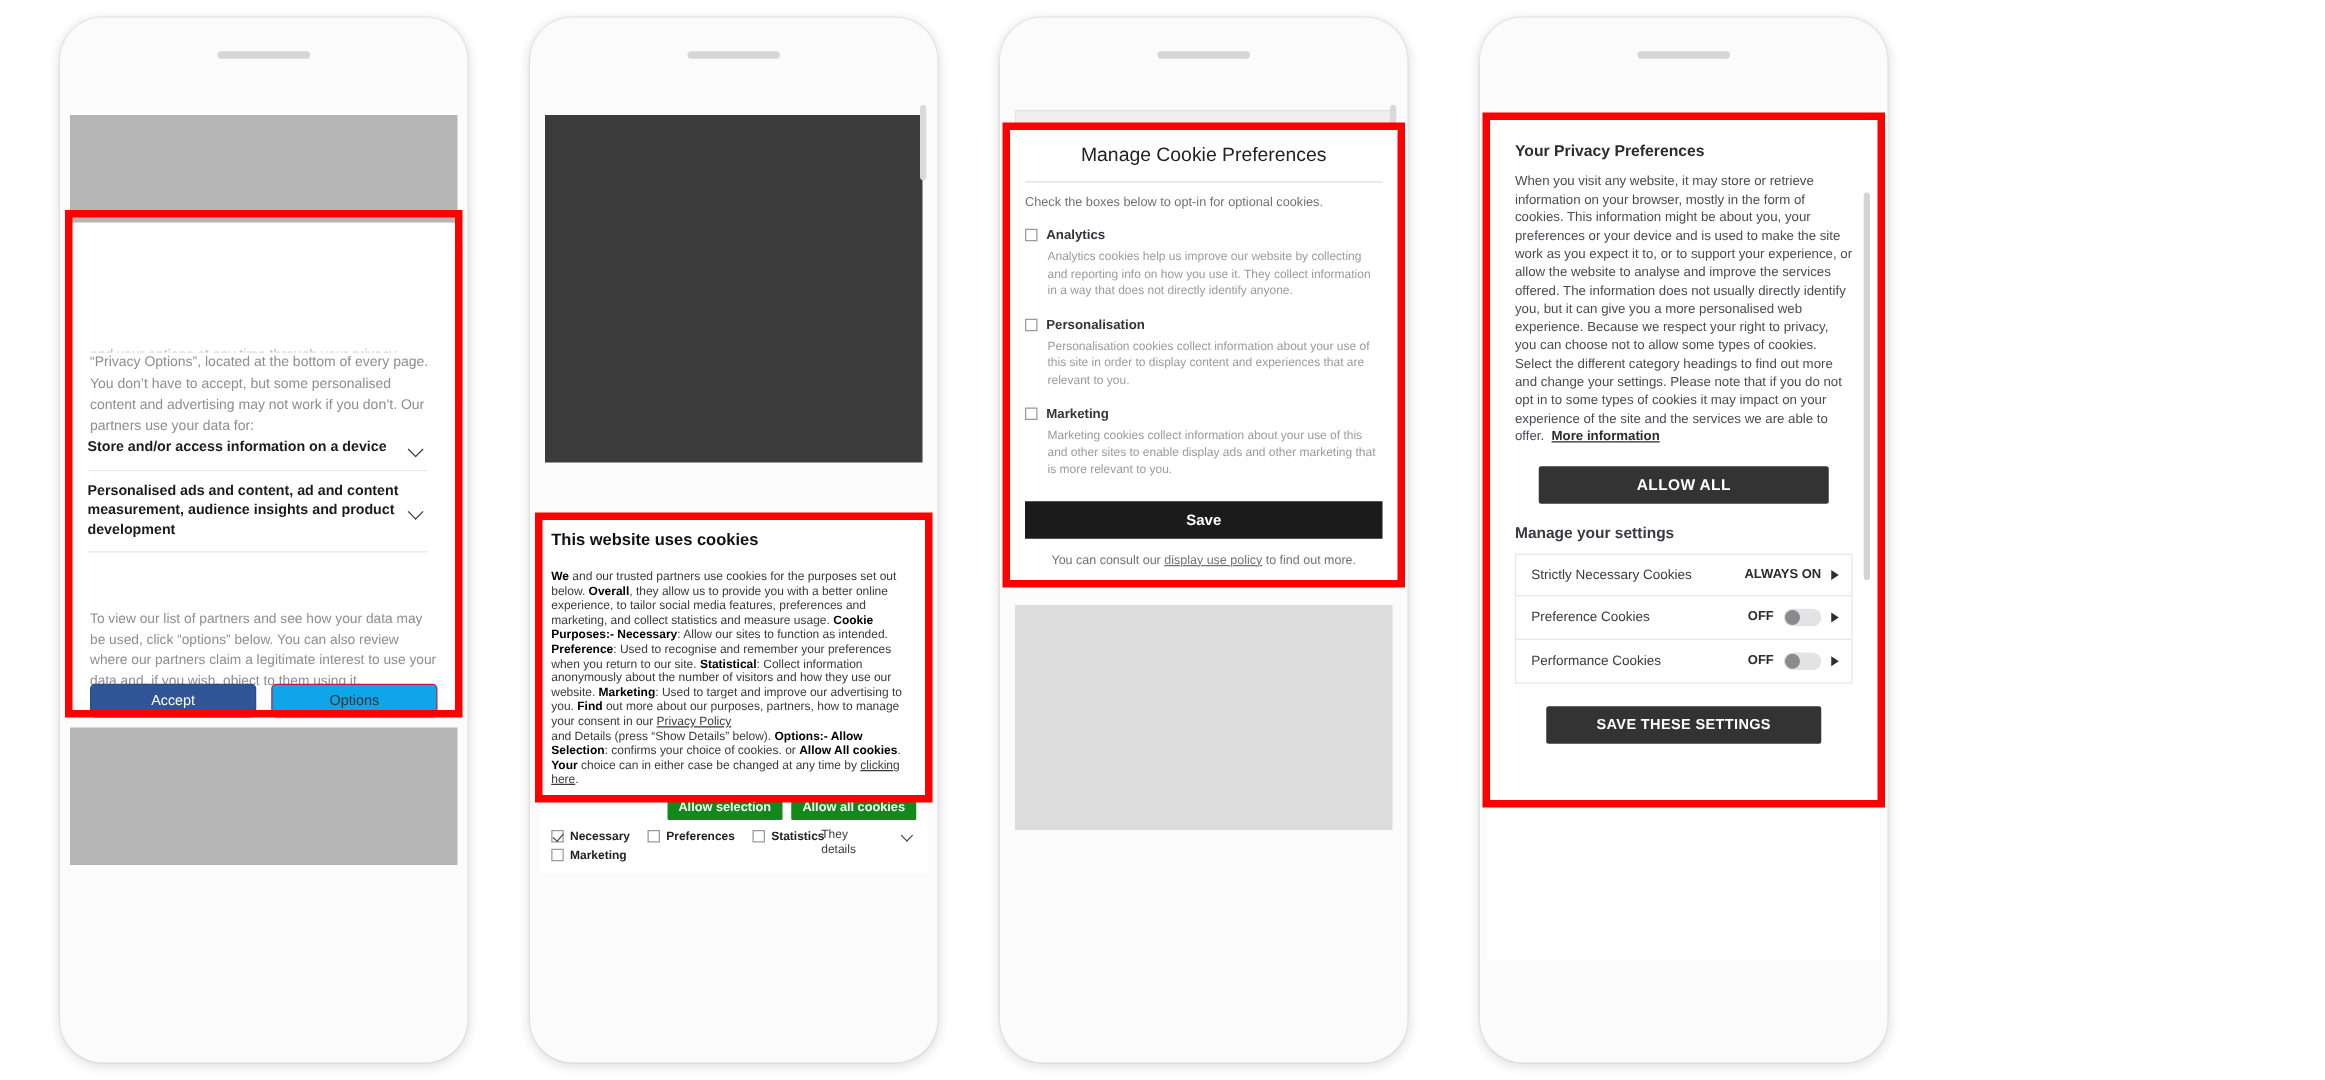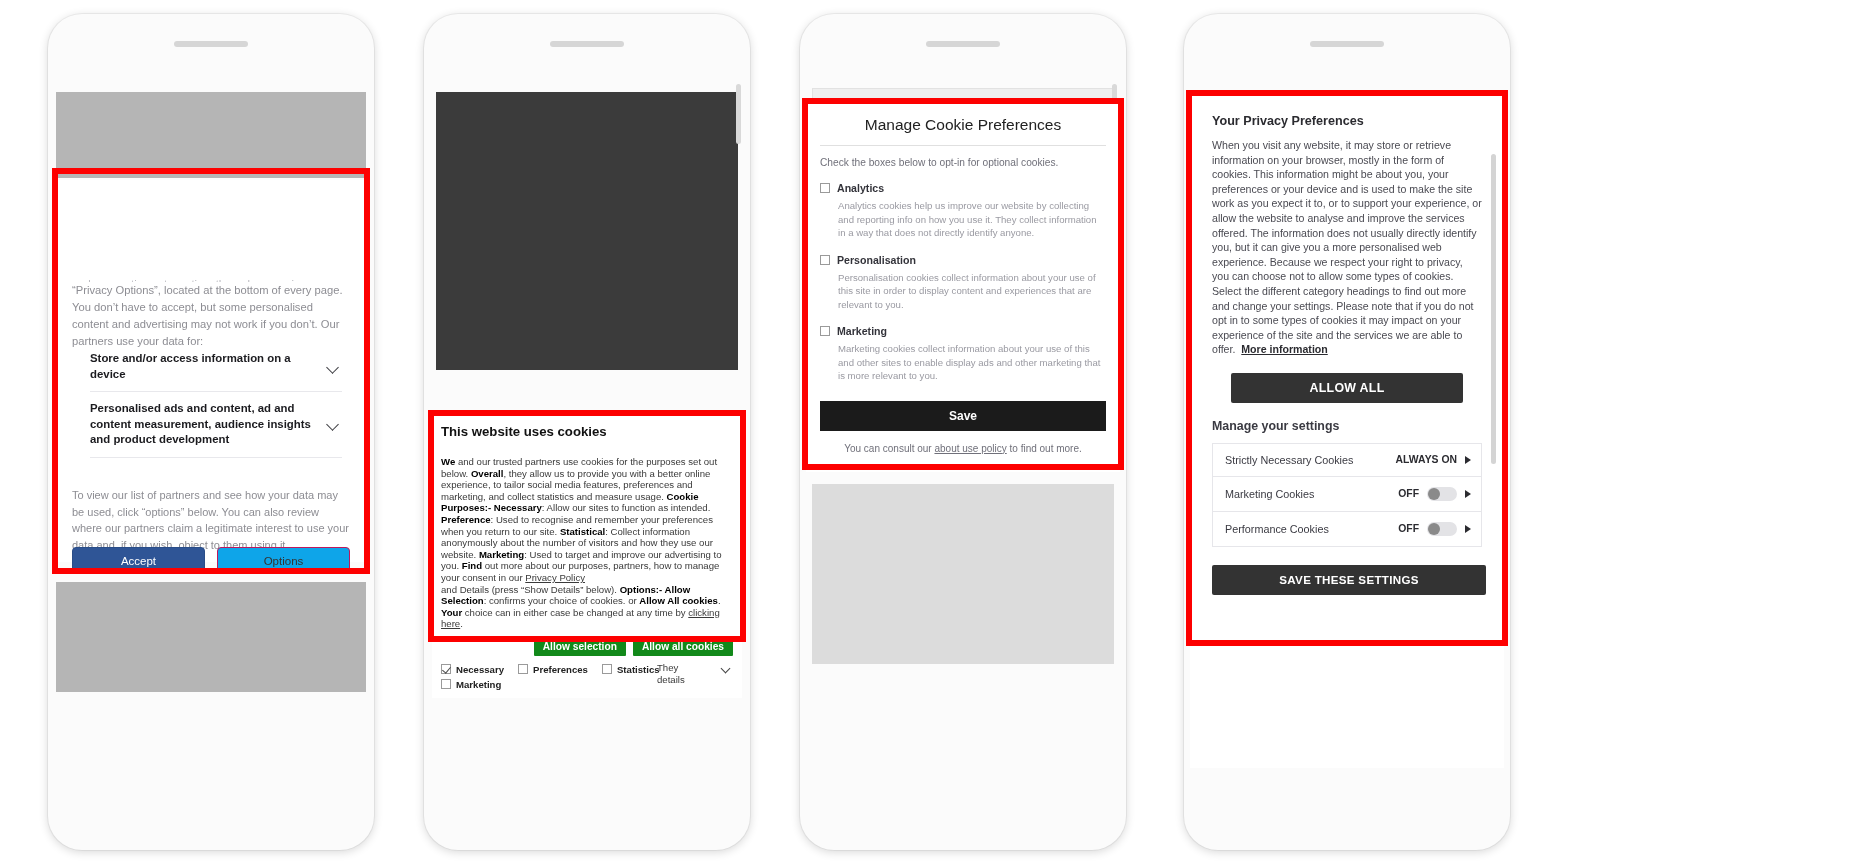--- a/index.html
+++ b/index.html
@@ -47,21 +47,21 @@
     position: absolute; left: 8px; top: 106px; width: 310px; height: 382px;
     background: #ffffff; z-index: 20;
   }
   .p1-body {
     position: absolute; left: 16px; right: 14px; top: 96px;
     font-size: 11.2px; line-height: 17px; color: #8d8d93;
   }
   .p1-body .clipped {
     display: block; height: 6px; overflow: hidden; color: #b9b9bf;
   }
-  .p1-rows { position: absolute; left: 14px; right: 24px; top: 162px; margin-left: 20px; }
+  .p1-rows { position: absolute; left: 14px; right: 24px; top: 162px; }
   .p1-row {
     display: flex; align-items: center; justify-content: space-between;
     border-bottom: 1px solid #e8e8ec; padding: 9px 2px 9px 0;
   }
   .p1-row-label {
     font-size: 11.4px; font-weight: bold; color: #1b1b1f; line-height: 15.5px;
     max-width: 250px;
   }
   .chev {
     width: 14px; height: 14px; flex: 0 0 14px; position: relative;
@@ -168,21 +168,21 @@
     padding: 10px 10px 10px 12px; border-bottom: 1px solid #e6e6ea;
   }
   .p4-item:last-child { border-bottom: none; }
   .p4-item-name { font-size: 10.8px; font-weight: normal; color: #3a3a42; }
   .p4-right { display: flex; align-items: center; gap: 8px; }
   .p4-state { font-size: 10.4px; font-weight: bold; color: #2b2b30; }
   .toggle { width: 30px; height: 14px; border-radius: 8px; background: #e3e3e6; position: relative; }
   .toggle .knob { position: absolute; left: 1px; top: 1px; width: 12px; height: 12px; border-radius: 50%; background: #8a8a8a; }
   .tri { width: 0; height: 0; border-left: 6px solid #2b2b30; border-top: 4px solid transparent; border-bottom: 4px solid transparent; }
   .p4-savebtn {
-    margin: 18px auto 0 auto; width: 274px; height: 30px; background: #333333; color: #fff;
+    margin: 18px auto 0 auto; width: 220px; height: 30px; background: #333333; color: #fff;
     font-size: 11.6px; font-weight: bold; letter-spacing: .3px;
     display: flex; align-items: center; justify-content: center; border-radius: 2px;
   }
 </style>
 </head>
 <body>
 
 <div class="stage">
 
   <div class="phone" id="phone1">
@@ -295,21 +295,21 @@
           <div class="p3-grp-head">
             <span class="cbox"></span>
             <span class="p3-grp-name">Marketing</span>
           </div>
           <div class="p3-grp-desc">Marketing cookies collect information about your use of this and other sites to enable display ads and other marketing that is more relevant to you.</div>
         </div>
 
         <div class="p3-save">Save</div>
 
         <div class="p3-foot">
-          <span>You can consult our </span><a href="#">about use policy</a><span> to find out more.</span>
+          <span>You can consult our </span><a href="#">display use policy</a><span> to find out more.</span>
         </div>
       </div>
 
       <div class="redbox" style="left:2px;top:24px;width:322px;height:372px;"></div>
     </div>
   </div>
 
   <div class="phone" id="phone4">
     <div class="speaker"></div>
     <div class="screen">
@@ -323,21 +323,21 @@
 
         <div class="p4-list">
           <div class="p4-item">
             <span class="p4-item-name">Strictly Necessary Cookies</span>
             <span class="p4-right">
               <span class="p4-state">ALWAYS ON</span>
               <span class="tri"></span>
             </span>
           </div>
           <div class="p4-item">
-            <span class="p4-item-name">Marketing Cookies</span>
+            <span class="p4-item-name">Preference Cookies</span>
             <span class="p4-right">
               <span class="p4-state">OFF</span>
               <span class="toggle">
                   <span class="knob"></span>
                 </span>
               <span class="tri"></span>
             </span>
           </div>
           <div class="p4-item">
             <span class="p4-item-name">Performance Cookies</span>

